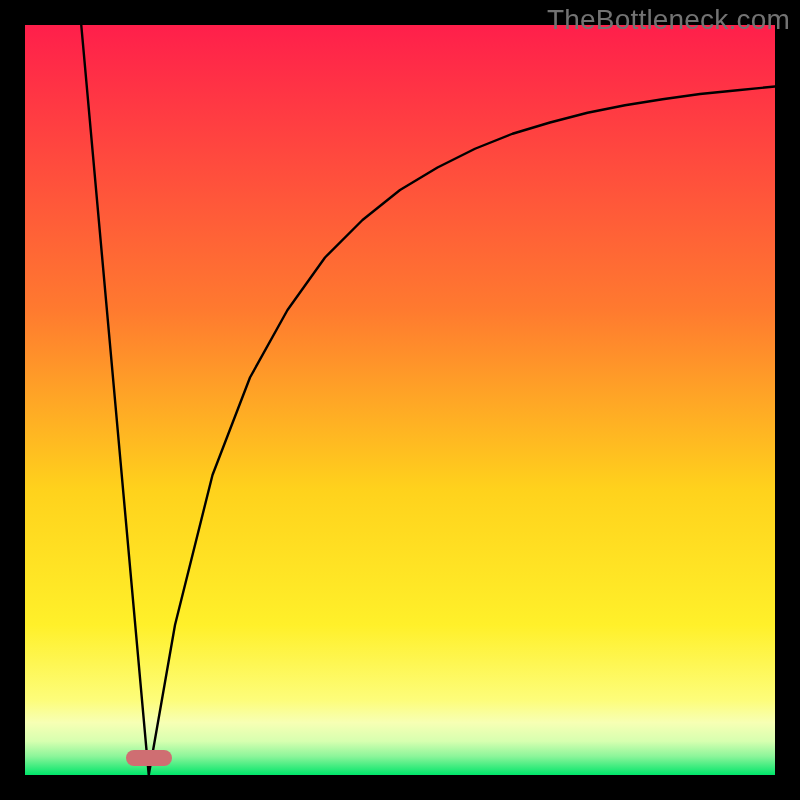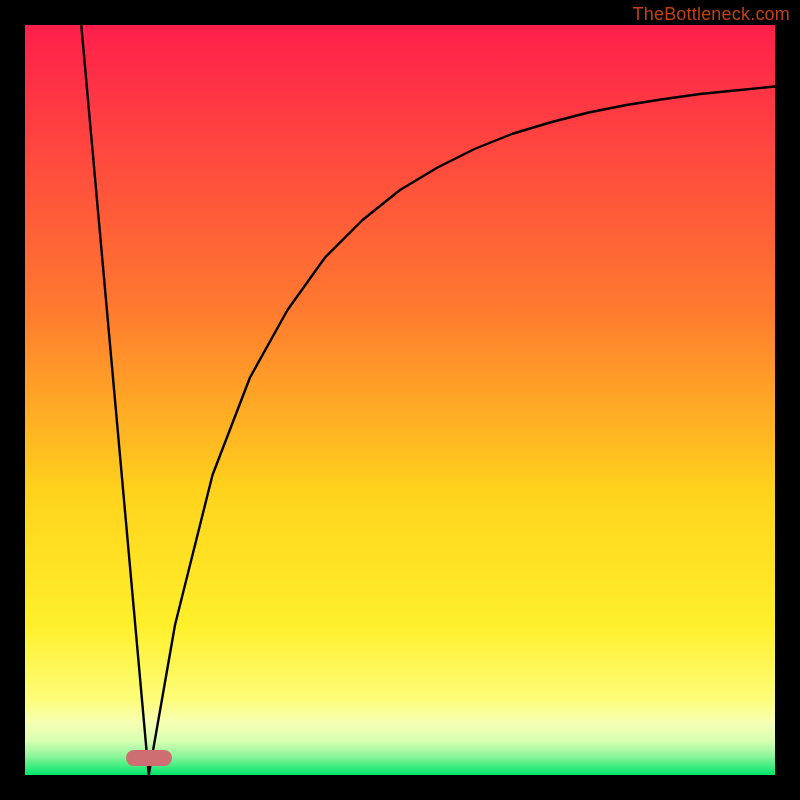--- a/index.html
+++ b/index.html
@@ -35,22 +35,22 @@
   }
   .marker {
     position: absolute;
     background: #cf6e72;
     border-radius: 9999px;
   }
   .watermark {
     position: absolute;
     top: 4px;
     right: 10px;
-    color: #c2410c;
-    font-size: 18px;
+    color: #737373;
+    font-size: 28px;
     font-weight: 500;
     letter-spacing: .2px;
     user-select: none;
     text-align: right;
   }
 </style>
 </head>
 <body>
 
 <div class="stage">

